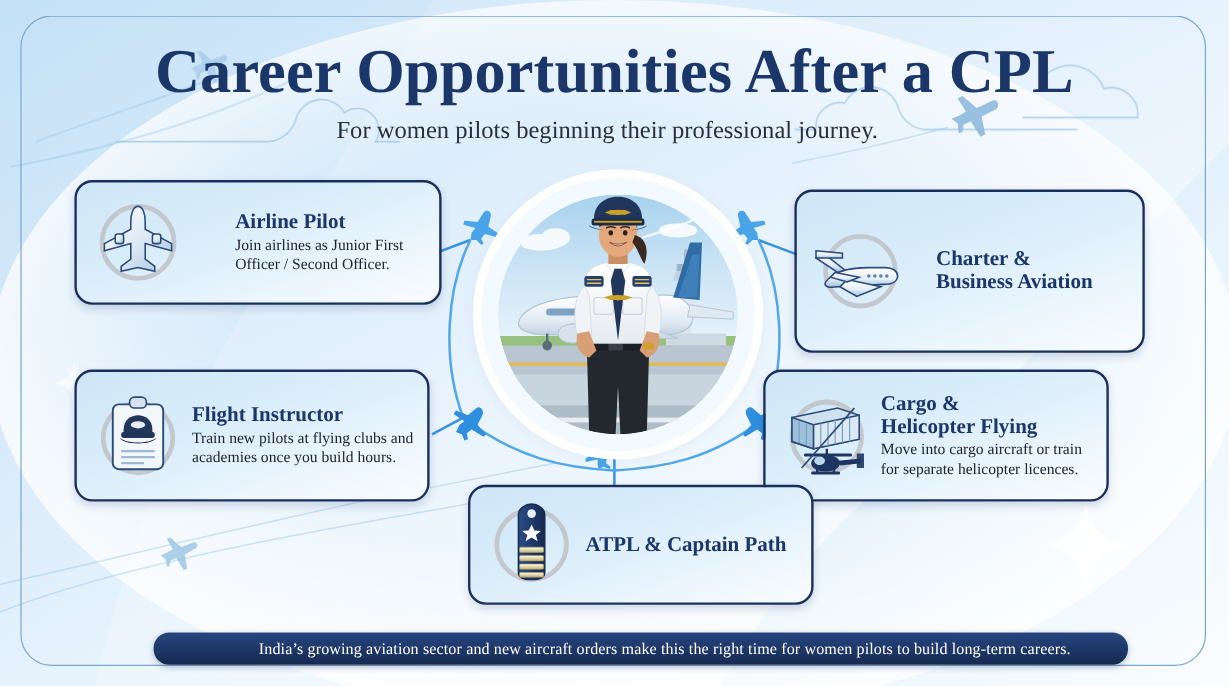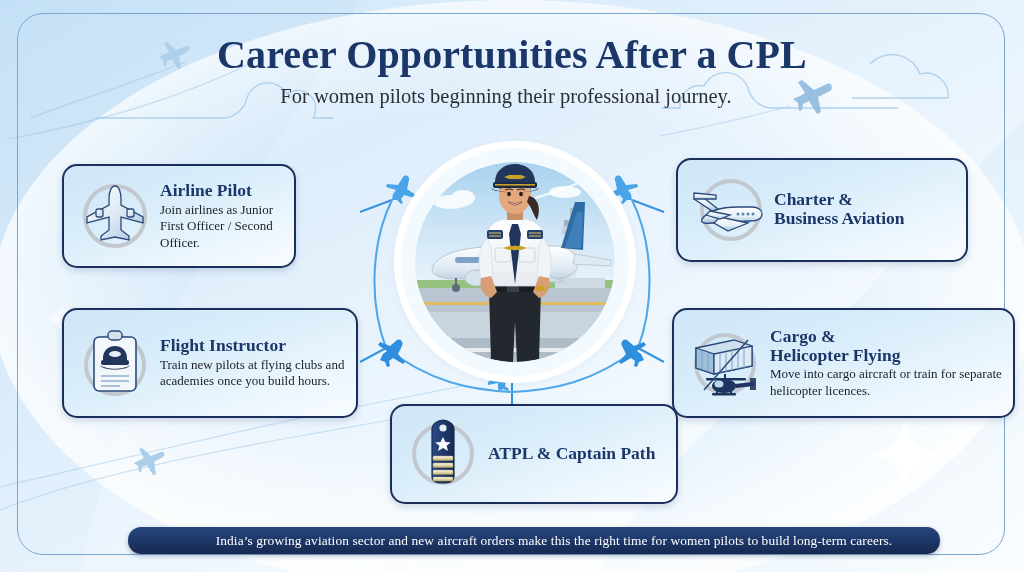--- a/index.html
+++ b/index.html
@@ -39,21 +39,21 @@
   
   .header {
     position: absolute;
     left: 0;
     top: 34px;
     width: 1024px;
     text-align: center;
   }
   .title {
     font-family: "Liberation Serif", serif;
-    font-size: 40px;
+    font-size: 52px;
     font-weight: bold;
     color: #1b3668;
     letter-spacing: 0.1px;
     line-height: 1.05;
     margin: 0;
   }
   .subtitle {
     font-family: "Liberation Serif", serif;
     font-size: 20.5px;
     color: #2a2f38;
@@ -118,24 +118,24 @@
     white-space: pre-line;
   }
   .card-desc {
     font-family: "Liberation Serif", serif;
     font-size: 13px;
     color: #20252d;
     line-height: 1.27;
     margin: 0;
   }
 
-  #card-airline   { left: 62px;  top: 164px; width: 234px; height: 104px; }
+  #card-airline   { left: 62px;  top: 150px; width: 306px; height: 104px; gap: 36px; }
   #card-instr     { left: 62px;  top: 308px; width: 296px; height: 110px; }
-  #card-charter   { left: 676px; top: 158px; width: 292px; height: 104px; }
-  #card-cargo     { left: 672px; top: 308px; width: 343px; height: 110px; }
+  #card-charter   { left: 662px; top: 158px; width: 292px; height: 136px; gap: 20px; }
+  #card-cargo     { left: 636px; top: 308px; width: 288px; height: 110px; }
   #card-atpl      { left: 372px; top: 404px; width: 288px; height: 100px; margin-left: 18px; }
 
   #card-atpl .card-desc { font-size: 12.6px; }
   #card-charter .card-title, #card-cargo .card-title { font-size: 17.5px; }
 
   
   .footer-banner {
     position: absolute;
     left: 128px;
     top: 527px;

